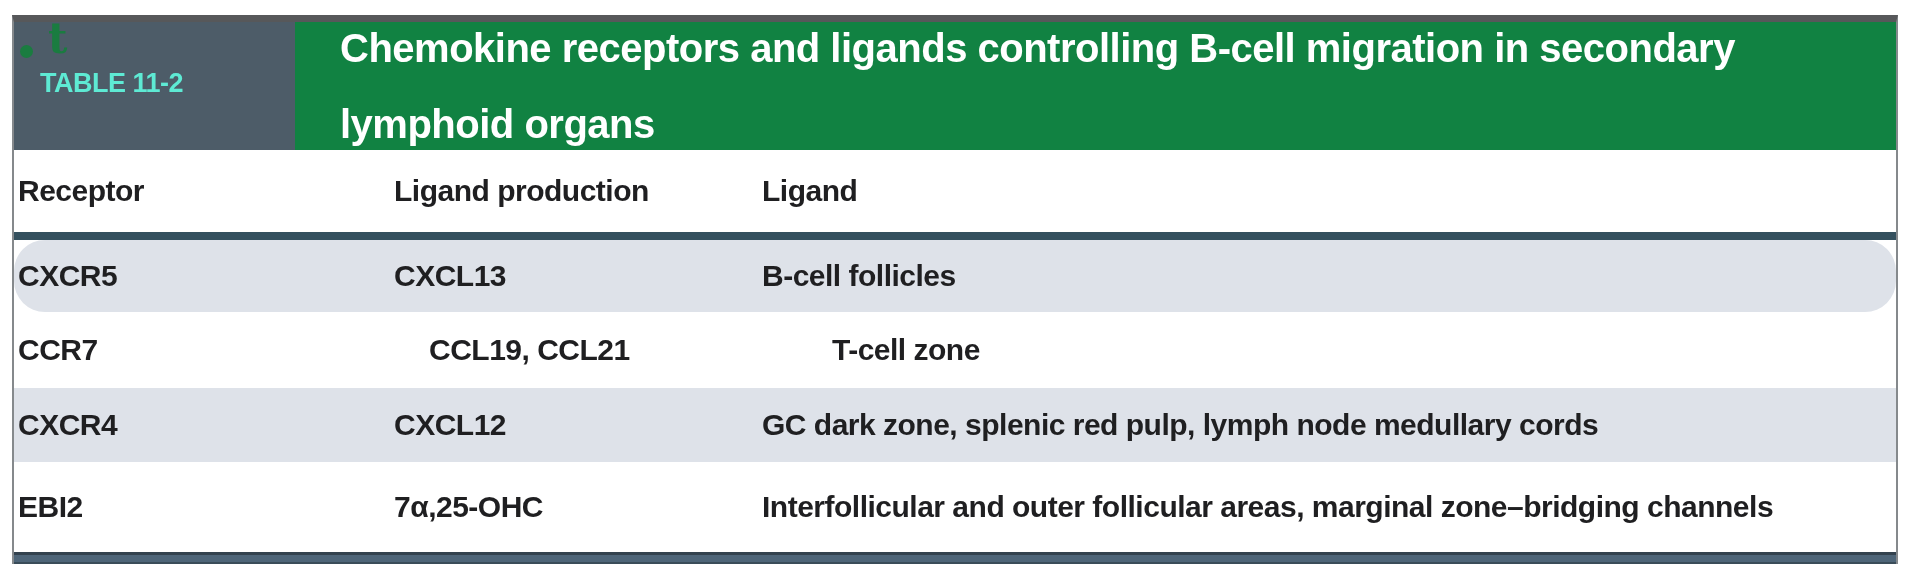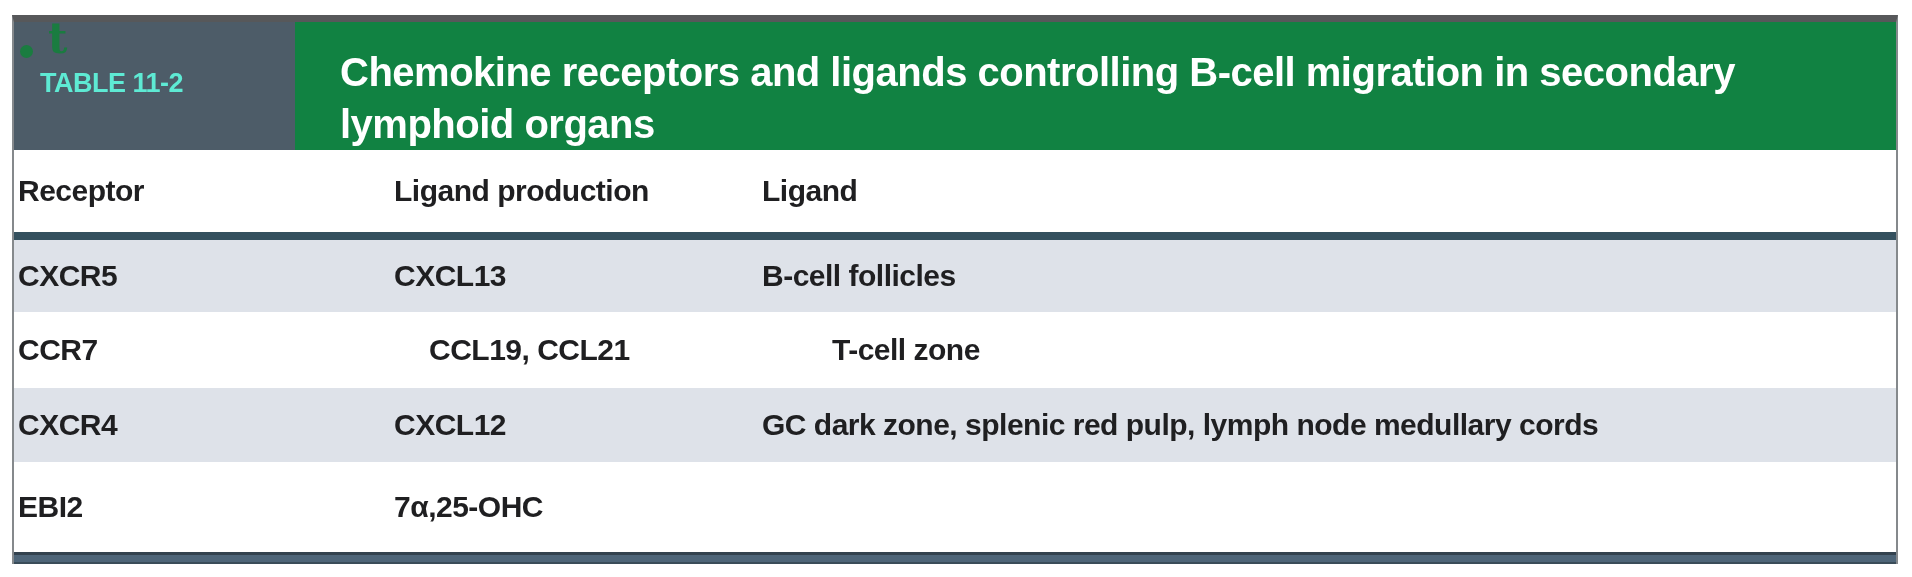--- a/index.html
+++ b/index.html
@@ -52,21 +52,21 @@
   .marker-t {
     position: absolute; left: 34px; top: -4px;
     font-family: "DejaVu Serif", serif;
     font-weight: bold; font-size: 42px; line-height: 1;
     color: var(--marker-green);
   }
   .title-box {
     flex: 1 1 auto;
     background: var(--banner-green);
     color: #fff;
-    display: flex; flex-direction: column; justify-content: flex-end;
+    display: flex; flex-direction: column; justify-content: space-between;
     padding-left: 45px; padding-right: 30px;
   }
   .title-line {
     font-weight: bold; font-size: 40px; line-height: 52px;
     letter-spacing: -0.5px; white-space: nowrap;
   }
 
   
   .grid-row {
     display: grid;
@@ -77,21 +77,21 @@
     padding-left: 4px;
     font-weight: bold; font-size: 30px;
     letter-spacing: -0.5px;
     color: var(--text-dark);
     white-space: nowrap;
   }
 
   .header-row { height: 82px; background: #fff; }
   .header-rule { height: 8px; background: var(--rule-dark); }
 
-  .row-1 { height: 72px; background: var(--row-shade); }
+  .row-1 { height: 72px; background: var(--row-shade); border-radius: 31px; }
   .row-2 { height: 76px; background: #ffffff; gap: 35px; }
   .row-3 { height: 74px; background: var(--row-shade); }
   .row-4 { height: 90px; background: #ffffff; border-radius: 14px; }
 
   .bottom-bar {
     height: 12px;
     background: var(--bottom-bar);
     border-top: 3px solid var(--bottom-bar-edge);
     border-bottom: 2px solid #3a4c59;
   }
@@ -136,17 +136,18 @@
 
     <div class="grid-row row-3">
       <div class="cell">CXCR4</div>
       <div class="cell">CXCL12</div>
       <div class="cell">GC dark zone, splenic red pulp, lymph node medullary cords</div>
     </div>
 
     <div class="grid-row row-4">
       <div class="cell">EBI2</div>
       <div class="cell">7α,25-OHC</div>
+      <div class="cell">Interfollicular and outer follicular areas, marginal zone–bridging channels</div>
     </div>
 
     <div class="bottom-bar"></div>
   </div>
 </div>
 
 </body></html>

